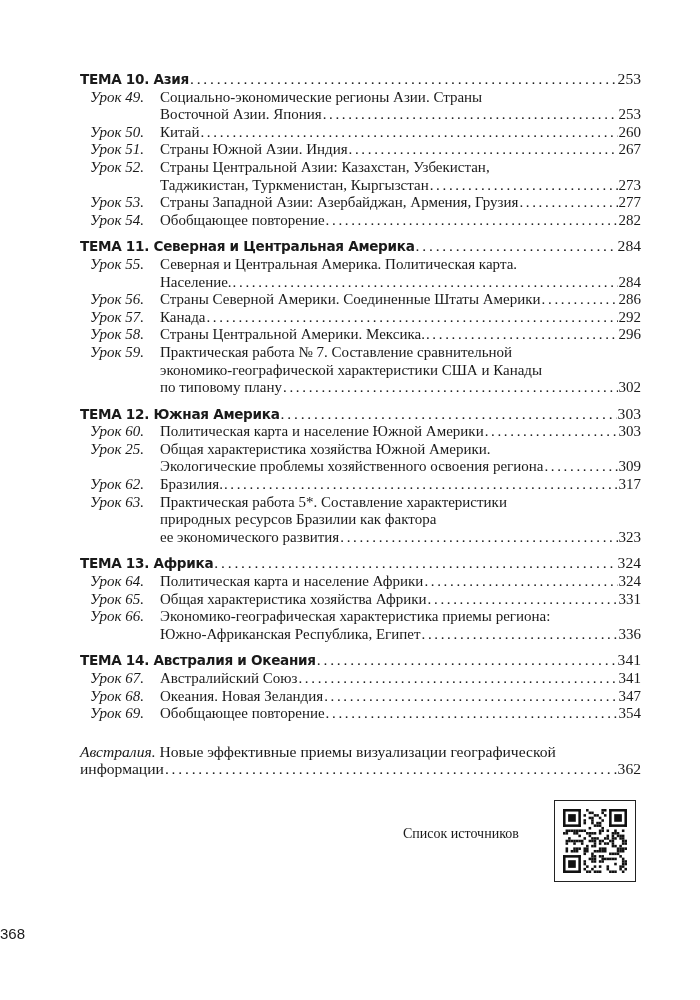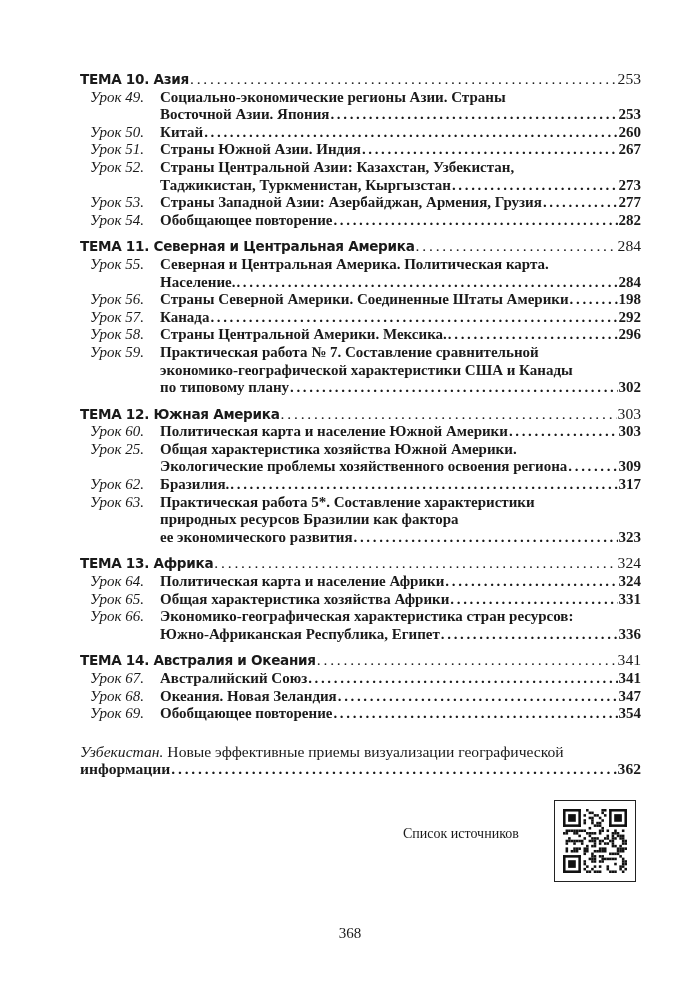--- a/index.html
+++ b/index.html
@@ -5,31 +5,31 @@
   html, body { margin: 0; padding: 0; background: #ffffff; }
   body { width: 700px; height: 1000px; position: relative; overflow: hidden; color: #1a1a1a; }
   .page { position: absolute; left: 80px; top: 66px; width: 561px; }
   .row { display: flex; align-items: baseline; font-family: "Liberation Serif", serif; font-size: 15.6px; line-height: 17.6px; }
   .topic { margin-top: 4px; }
   .topic .t-title { font-family: "DejaVu Sans", sans-serif; font-weight: bold; font-size: 13.6px; letter-spacing: -0.3px; white-space: nowrap; }
   .section { margin-bottom: 8px; }
   .lesson { display: flex; align-items: flex-start; font-family: "Liberation Serif", serif; font-size: 15px; line-height: 17.6px; }
   .lesson .l-num { width: 80px; flex: none; padding-left: 10px; box-sizing: border-box; font-style: italic; white-space: nowrap; }
   .lesson .l-body { flex: 1; min-width: 0; }
-  .l-line { display: flex; align-items: center; font-weight: bold; }
+  .l-line { display: flex; align-items: center; }
   .l-line .txt { white-space: nowrap; }
   .leader { flex: 1; overflow: hidden; white-space: nowrap; margin: 0 1px; letter-spacing: 2.2px; }
   .leader::after { content: ". . . . . . . . . . . . . . . . . . . . . . . . . . . . . . . . . . . . . . . . . . . . . . . . . . . . . . . . . . . . . . . . . . . . . . . . . . . . . . . . . . . . . . . . . . . . . . . . . . . . . . . . . . . . . . . . . . . . . . . . . . . . . . . . . . ."; letter-spacing: 0; word-spacing: -1.1px; }
   .pg { flex: none; text-align: right; }
   .appendix { margin-top: 20px; font-family: "Liberation Serif", serif; font-size: 15.6px; line-height: 17.6px; }
   .appendix .lbl { font-style: italic; }
   .sources { position: absolute; left: 403px; top: 826px; font-family: "Liberation Serif", serif; font-size: 14px; }
   .qr-box { position: absolute; left: 554px; top: 800px; width: 80px; height: 80px; border: 1.5px solid #222; background: #fff; }
   .qr-box svg { position: absolute; left: 8px; top: 8px; }
-  .page-num { position: absolute; left: 0; width: 700px; top: 925px; text-align: center; font-family: Liberation Serif, serif; font-size: 15px; color: #1a1a1a; }
+  .page-num { position: absolute; left: 0; width: 700px; top: 925px; font-family: Liberation Sans, sans-serif; font-size: 15px; color: #1a1a1a; }
 </style>
 </head>
 <body>
 
 <div class="page" id="toc">
     <div class="section">
       <div class="row topic">
         <span class="t-title">ТЕМА 10. Азия</span>
         <span class="leader"></span>
         <span class="pg">253</span>
@@ -119,21 +119,21 @@
             <span class="pg">284</span>
           </div>
         </div>
       </div>
       <div class="lesson">
         <span class="l-num">Урок 56.</span>
         <div class="l-body">
           <div class="l-line">
             <span class="txt">Страны Северной Америки. Соединенные Штаты Америки</span>
             <span class="leader"></span>
-            <span class="pg">198</span>
+            <span class="pg">286</span>
           </div>
         </div>
       </div>
       <div class="lesson">
         <span class="l-num">Урок 57.</span>
         <div class="l-body">
           <div class="l-line">
             <span class="txt">Канада</span>
             <span class="leader"></span>
             <span class="pg">292</span>
@@ -246,21 +246,21 @@
             <span class="txt">Общая характеристика хозяйства Африки</span>
             <span class="leader"></span>
             <span class="pg">331</span>
           </div>
         </div>
       </div>
       <div class="lesson">
         <span class="l-num">Урок 66.</span>
         <div class="l-body">
           <div class="l-line">
-            <span class="txt">Экономико-географическая характеристика стран ресурсов:</span>
+            <span class="txt">Экономико-географическая характеристика приемы региона:</span>
           </div>
           <div class="l-line">
             <span class="txt">Южно-Африканская Республика, Египет</span>
             <span class="leader"></span>
             <span class="pg">336</span>
           </div>
         </div>
       </div>
     </div>
     <div class="section">
@@ -294,21 +294,21 @@
         <div class="l-body">
           <div class="l-line">
             <span class="txt">Обобщающее повторение</span>
             <span class="leader"></span>
             <span class="pg">354</span>
           </div>
         </div>
       </div>
     </div>
     <div class="appendix">
-      <div><span class="lbl">Узбекистан.</span><span> Новые эффективные приемы визуализации географической</span></div>
+      <div><span class="lbl">Австралия.</span><span> Новые эффективные приемы визуализации географической</span></div>
       <div class="l-line">
         <span class="txt">информации</span>
         <span class="leader"></span>
         <span class="pg">362</span>
       </div>
     </div>
   </div>
 
 <div class="sources">Список источников</div>
 <div class="qr-box">

